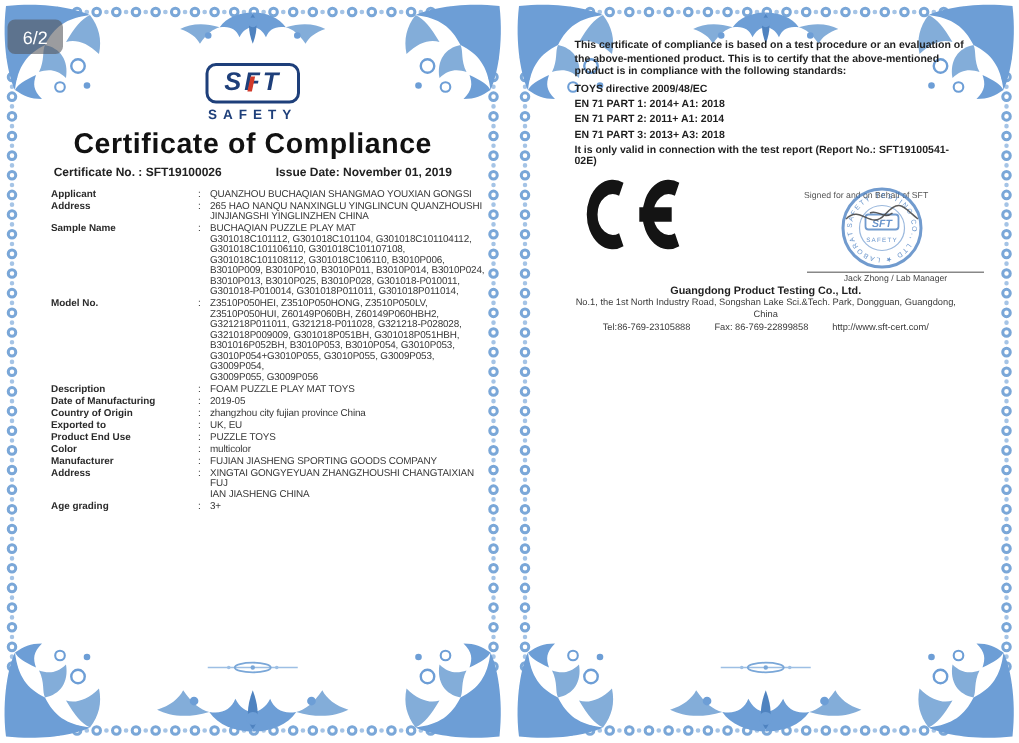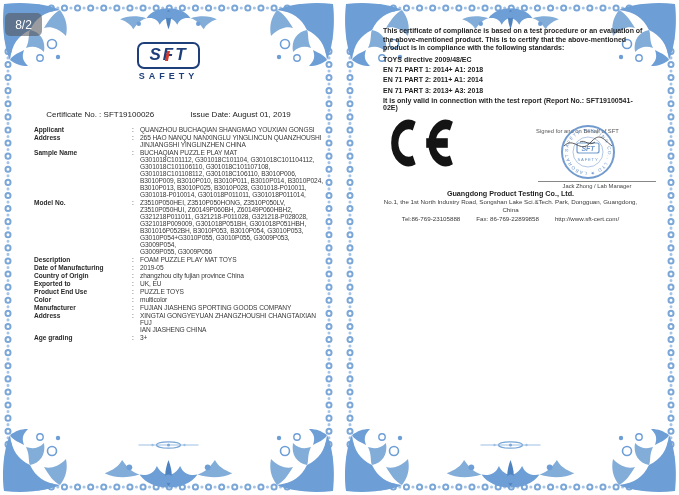--- a/index.html
+++ b/index.html
@@ -13,21 +13,21 @@
   .page-left { left:0; }
   .page-right { left:342px; }
 
   
   .lp-head { position:absolute; left:0; top:42px; width:100%; text-align:center; }
   .logo-box { display:inline-block; border:2.5px solid #1e3f7a; border-radius:7px; padding:1px 10px 2px; position:relative; }
   .logo-text { font-size:17px; font-weight:bold; font-style:italic; color:#1e3f7a; letter-spacing:2px; }
   .logo-red { position:absolute; left:27px; top:7px; width:3px; height:10px; background:#d23a2a; transform:skewX(-12deg); }
   .logo-sub { margin-top:2px; font-size:9px; font-weight:bold; letter-spacing:4px; color:#1e3f7a; }
   .title { position:absolute; left:0; top:86px; width:100%; text-align:center; font-size:19px; font-weight:bold; color:#121212; letter-spacing:.4px; }
-  .cert-line { position:absolute; left:0; top:110px; width:100%; display:flex; justify-content:center; gap:36px; font-size:8px; font-weight:normal; color:#222; }
+  .cert-line { position:absolute; left:0; top:110px; width:100%; display:flex; justify-content:center; gap:36px; font-size:8px; font-weight:bold; color:#222; }
   .fields { position:absolute; left:34px; top:126px; width:293px; }
   .frow { display:flex; align-items:flex-start; margin-bottom:1px; }
   .flabel { width:98px; flex:0 0 98px; font-size:6.6px; line-height:7px; font-weight:bold; color:#2b2b2b; }
   .fcolon { width:8px; flex:0 0 8px; font-size:6.6px; line-height:7px; color:#2b2b2b; }
   .fvalue { flex:1; font-size:6.6px; line-height:7px; color:#383838; white-space:pre-line; letter-spacing:-.1px; }
 
   
   .rp-text { position:absolute; left:41px; top:27px; width:264px; color:#1f1f1f; }
   .intro { font-size:7px; line-height:8.6px; font-weight:bold; margin-bottom:3px; }
   .std { font-size:7px; line-height:7px; font-weight:bold; margin-bottom:3.4px; }
@@ -112,24 +112,25 @@
 
   <div class="page page-left">
     <div class="lp-head">
       <span class="logo-box">
         <span class="logo-text">SFT</span>
         <span class="logo-red"></span>
       </span>
       <div class="logo-sub">SAFETY</div>
     </div>
 
+    <h1 class="title">Certificate of Compliance</h1>
 
     <div class="cert-line">
       <span>Certificate No. : SFT19100026</span>
-      <span>Issue Date: August 01, 2019</span>
+      <span>Issue Date: November 01, 2019</span>
     </div>
 
     <div class="fields">
       <div class="frow">
         <div class="flabel">Applicant</div>
         <div class="fcolon">:</div>
         <div class="fvalue">QUANZHOU BUCHAQIAN SHANGMAO YOUXIAN GONGSI</div>
       </div>
       <div class="frow">
         <div class="flabel">Address</div>
@@ -255,16 +256,16 @@
 China</div>
 
     <div class="contact-line">
       <span>Tel:86-769-23105888</span>
       <span>Fax: 86-769-22899858</span>
       <span>http://www.sft-cert.com/</span>
     </div>
   </div>
 
   <div class="page-badge">
-    <span>8/2</span>
+    <span>6/2</span>
   </div>
 
 </div>
 
 </body></html>

